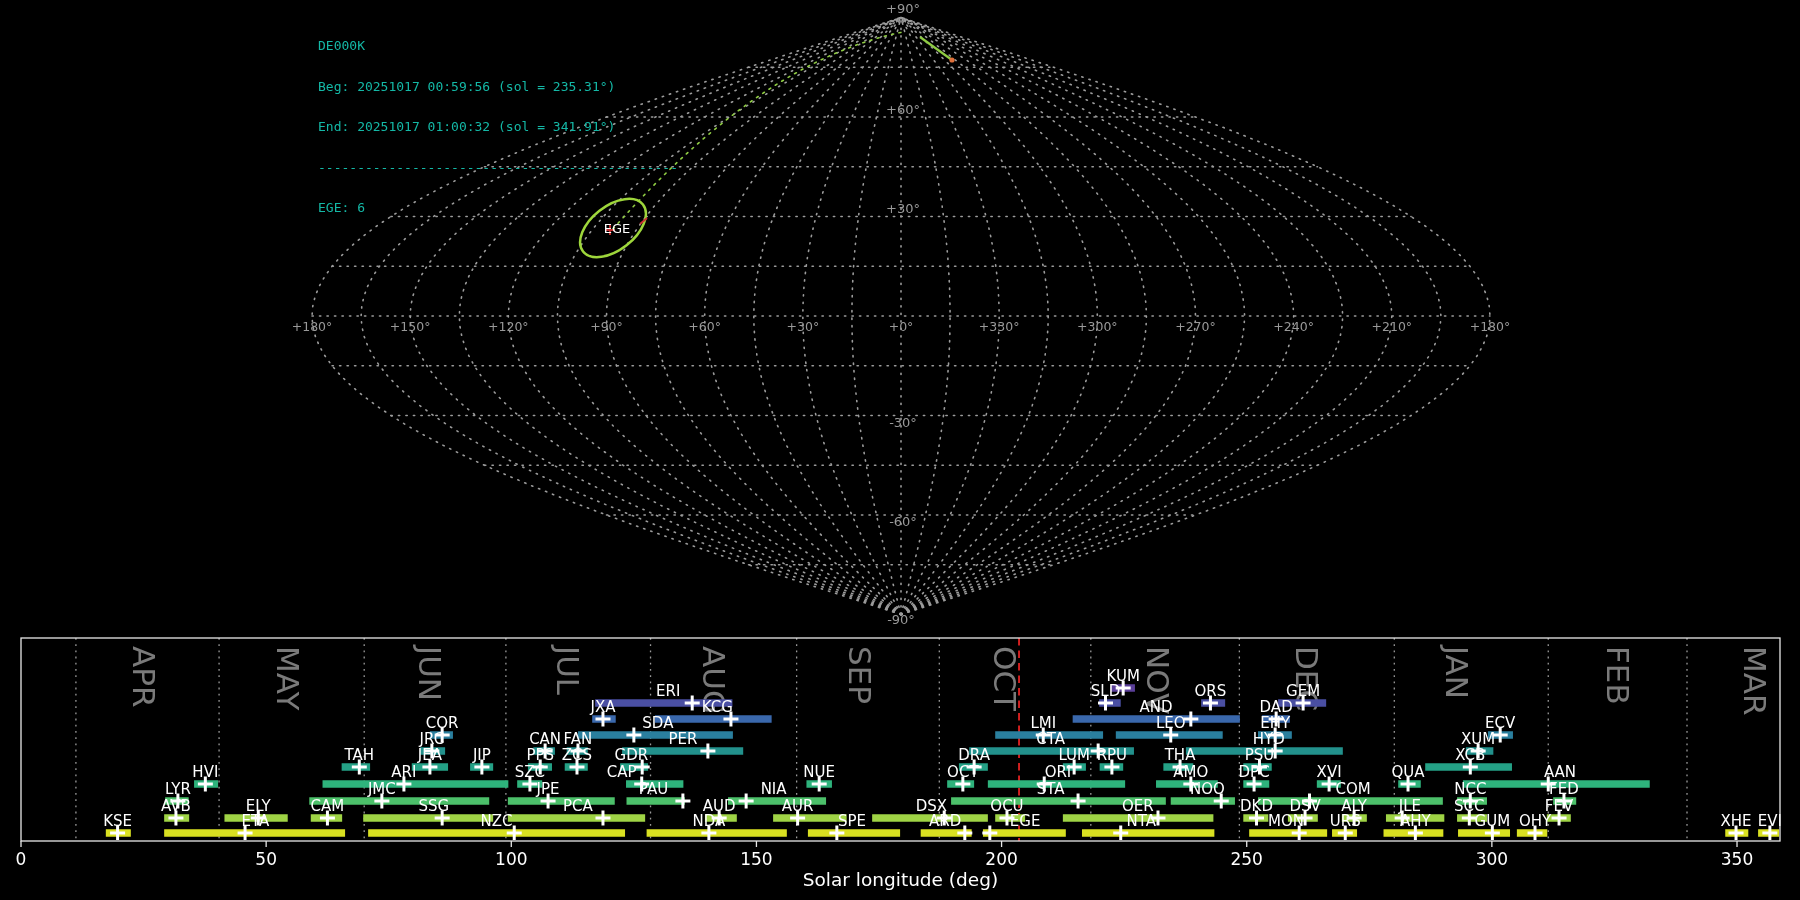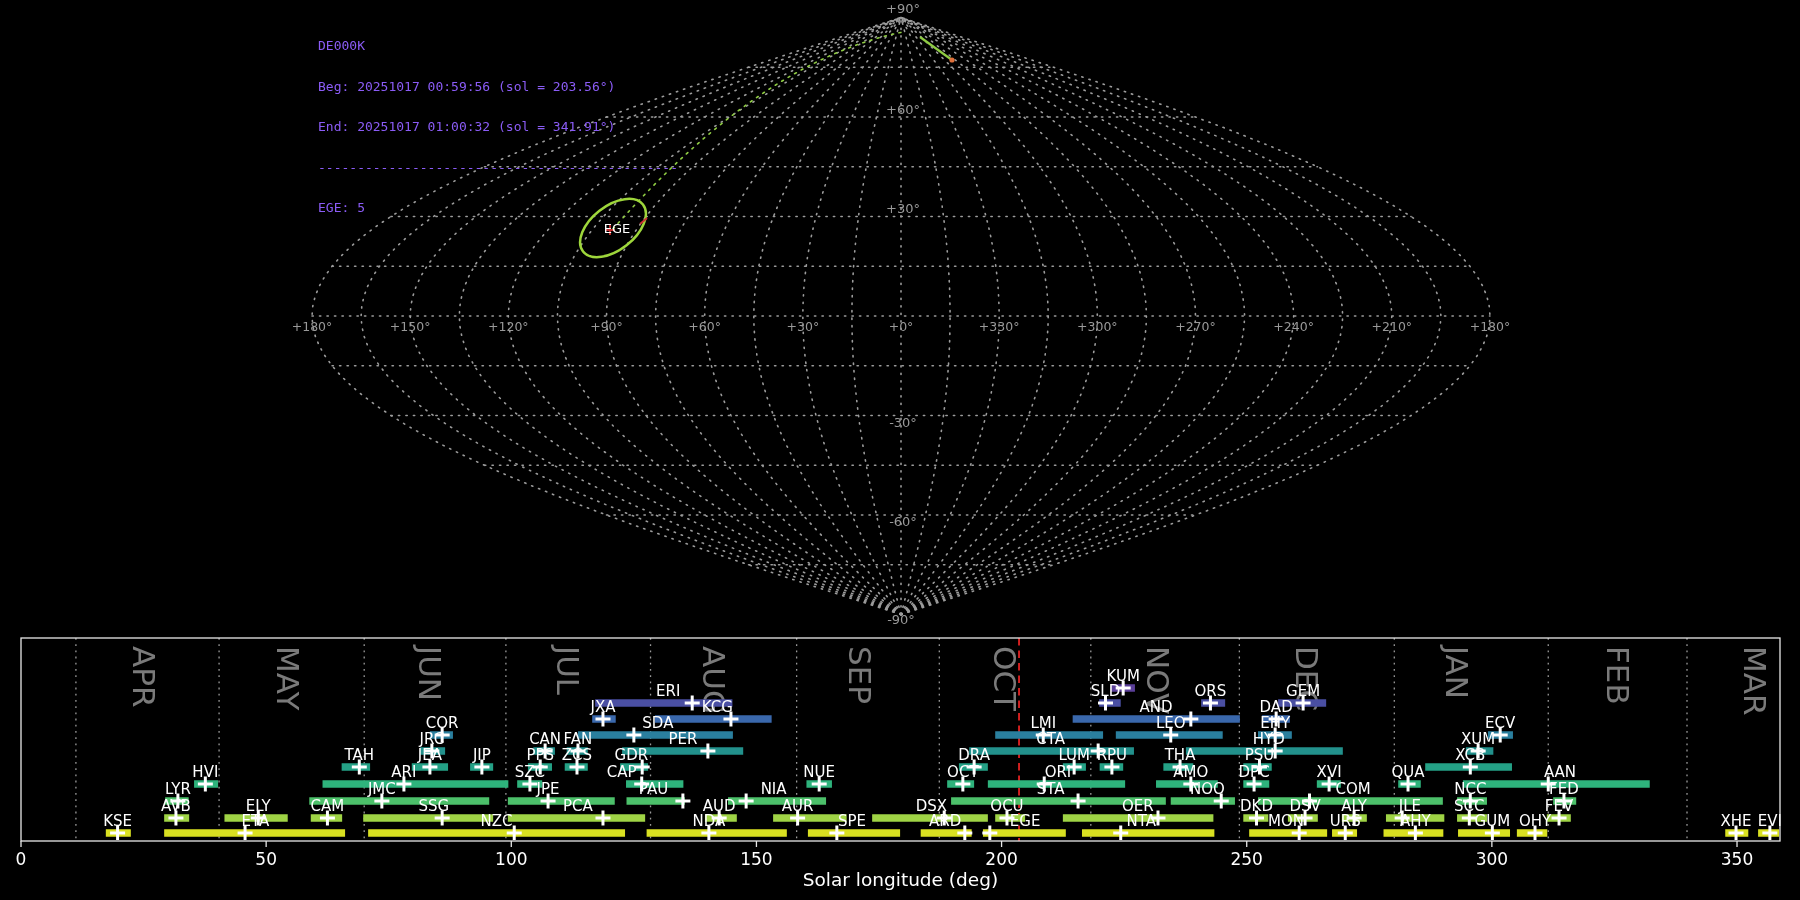--- a/index.html
+++ b/index.html
@@ -1,19 +1,19 @@
 <!DOCTYPE html>
 <html><head>
 <meta charset="utf-8">
 <style>
   html,body{margin:0;padding:0;background:#000;}
   #stage{position:relative;width:1800px;height:900px;background:#000;overflow:hidden;
          font-family:"DejaVu Sans","Liberation Sans",sans-serif;}
   #skychart{position:absolute;left:0;top:0;}
-  #header-block{position:absolute;left:318px;top:12px;color:#8b5cf6;
+  #header-block{position:absolute;left:318px;top:12px;color:#14b8a6;
       font-family:"DejaVu Sans Mono","Liberation Mono",monospace;
       font-size:13px;line-height:13.5px;white-space:pre;}
   #header-block div{height:13.5px;}
 </style>
 </head>
 <body>
 
 <div id="stage">
   <svg id="skychart" width="1800" height="900" viewBox="0 0 1800 900">
       <g>
@@ -479,18 +479,18 @@
         <text x="1246.725" y="865" fill="#fff" font-family="&quot;DejaVu Sans&quot;,&quot;Liberation Sans&quot;,sans-serif" font-size="17" text-anchor="middle">250</text>
         <line x1="1491.87" y1="841" x2="1491.87" y2="847" stroke="#e8e8e8" stroke-width="1.3"></line>
         <text x="1491.87" y="865" fill="#fff" font-family="&quot;DejaVu Sans&quot;,&quot;Liberation Sans&quot;,sans-serif" font-size="17" text-anchor="middle">300</text>
         <line x1="1737.0149999999999" y1="841" x2="1737.0149999999999" y2="847" stroke="#e8e8e8" stroke-width="1.3"></line>
         <text x="1737.0149999999999" y="865" fill="#fff" font-family="&quot;DejaVu Sans&quot;,&quot;Liberation Sans&quot;,sans-serif" font-size="17" text-anchor="middle">350</text>
         <text x="900.5" y="886" fill="#fff" font-family="&quot;DejaVu Sans&quot;,&quot;Liberation Sans&quot;,sans-serif" font-size="18.5" text-anchor="middle">Solar longitude (deg)</text>
       </g>
     </svg>
   <div id="header-block">
     <div>DE000K</div>
-    <div>Beg: 20251017 00:59:56 (sol = 203.56°)</div>
+    <div>Beg: 20251017 00:59:56 (sol = 235.31°)</div>
     <div>End: 20251017 01:00:32 (sol = 341.91°)</div>
     <div>----------------------------------------------</div>
-    <div>EGE: 5</div>
+    <div>EGE: 6</div>
   </div>
 </div>
 
 </body></html>

